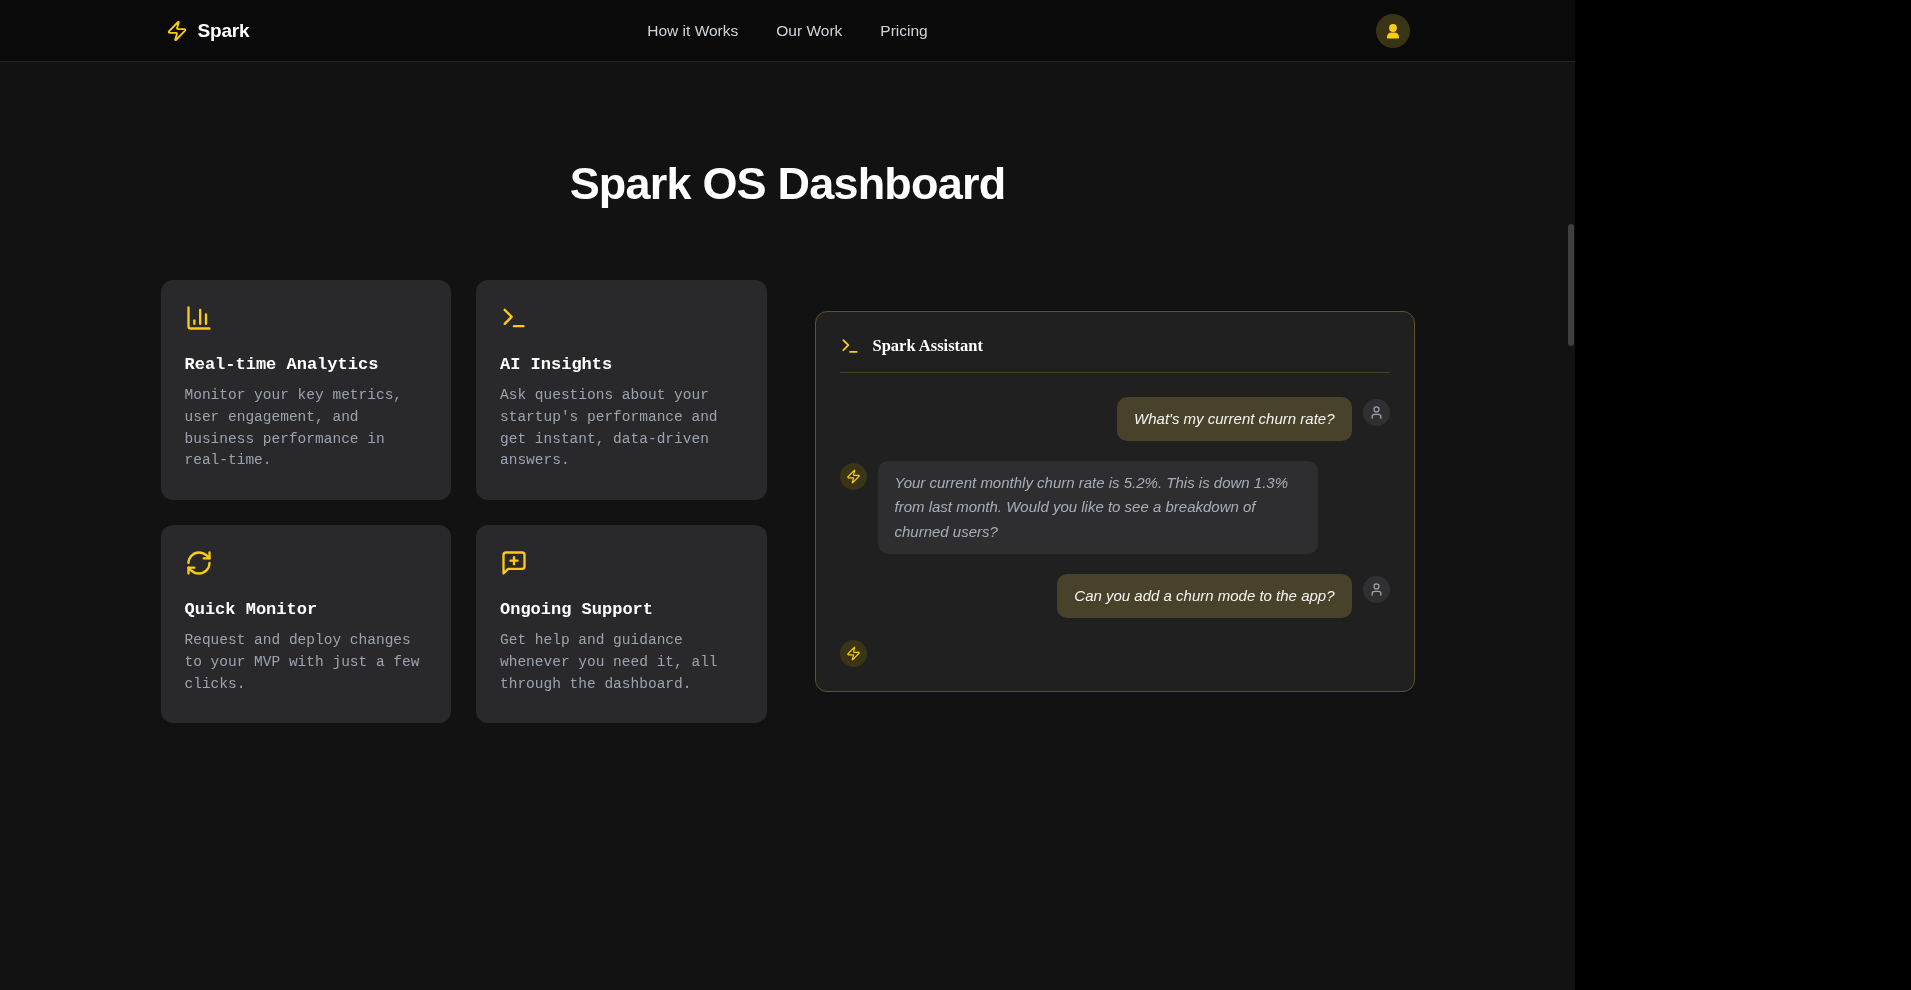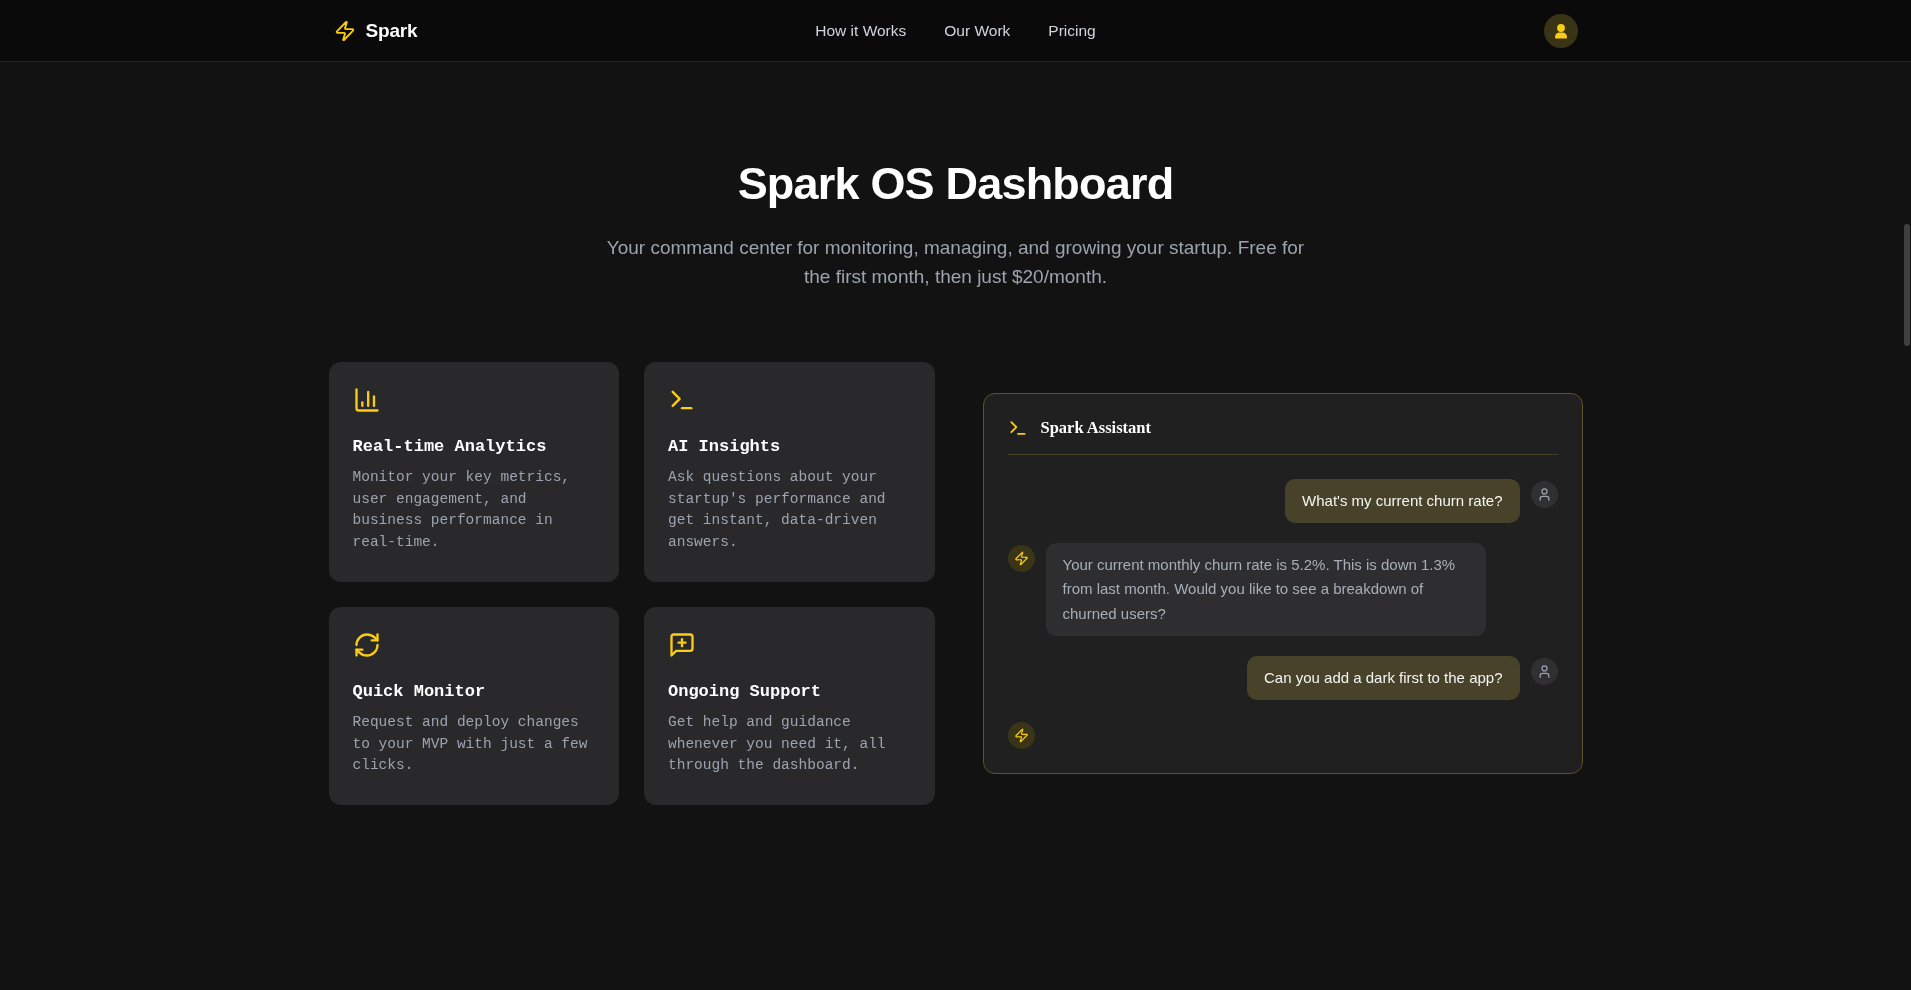--- a/index.html
+++ b/index.html
@@ -11,21 +11,21 @@
     --panel-border:#5b5329;
     --divider:#45401f;
     --user-bubble:#474229;
     --assistant-bubble:#2e2e30;
     --muted:#9ca3af;
   }
   *{box-sizing:border-box;margin:0;padding:0;}
   html,body{background:#000;}
   body{font-family:"Liberation Sans", sans-serif;}
   .viewport{
-    width:1911px;height:990px;position:relative;overflow:hidden;
+    width:1575px;height:990px;position:relative;overflow:hidden;
     background:var(--page-bg);
   }
   
   .navbar{
     height:62px;background:var(--nav-bg);
     border-bottom:1px solid #242424;
   }
   .nav-inner{
     max-width:1280px;margin:0 auto;padding:0 18px;height:100%;
     display:flex;align-items:center;justify-content:space-between;position:relative;
@@ -68,21 +68,21 @@
     border:1px solid var(--panel-border);border-radius:12px;padding:24px;
   }
   .panel-header{display:flex;align-items:center;gap:13px;}
   .panel-header .term{color:var(--accent);display:flex;}
   .panel-title{color:#fff;font-size:16.5px;font-weight:700;font-family:Liberation Serif, serif;}
   .panel-divider{height:1px;background:var(--divider);margin:16px 0 24px;}
   .messages{display:flex;flex-direction:column;gap:20px;}
   .msg-row{display:flex;align-items:flex-start;gap:11px;}
   .msg-row.user{justify-content:flex-end;}
   .bubble{
-    border-radius:10px;padding:10px 17px;font-size:15px;line-height:1.62;
+    border-radius:10px;padding:10px 17px;font-size:15px;line-height:1.62;font-style:italic;
   }
   .bubble.user{background:var(--user-bubble);color:#f5f5f4;}
   .bubble.assistant{background:var(--assistant-bubble);color:#a8aeb9;max-width:440px;}
   .msg-avatar{
     width:27px;height:27px;border-radius:50%;flex:none;
     display:flex;align-items:center;justify-content:center;margin-top:2px;
   }
   .msg-avatar.human{background:#303032;color:#9ca3af;}
   .msg-avatar.bot{background:#3a3517;color:var(--accent);}
   
@@ -121,21 +121,20 @@
               <circle cx="12" cy="8" r="4.2"></circle>
               <path d="M19 21v-1a5 5 0 0 0-5-5h-4a5 5 0 0 0-5 5v1z"></path>
             </svg>
         </span>
       </button>
     </div>
   </header>
 
   <section class="hero">
     <h1 class="hero-title">Spark OS Dashboard</h1>
-    <p class="hero-subtitle">Your command center for monitoring, managing, and growing your startup. Free for the first month, then just $20/month.</p>
   </section>
 
   <div class="content-row">
 
     <div class="features-grid">
 
       <div class="feature-card">
         <span class="feature-icon">
           <svg width="28" height="28" viewBox="0 0 24 24" fill="none" stroke="currentColor" stroke-width="2" stroke-linecap="round" stroke-linejoin="round">
               <path d="M3 3v16a2 2 0 0 0 2 2h16"></path>
@@ -217,21 +216,21 @@
             <span>
               <svg width="15" height="15" viewBox="0 0 24 24" fill="none" stroke="currentColor" stroke-width="2" stroke-linecap="round" stroke-linejoin="round">
                   <path d="M4 14a1 1 0 0 1-.78-1.63l9.9-10.2a.5.5 0 0 1 .86.46l-1.92 6.02A1 1 0 0 0 13 10h7a1 1 0 0 1 .78 1.63l-9.9 10.2a.5.5 0 0 1-.86-.46l1.92-6.02A1 1 0 0 0 11 14z"></path>
                 </svg>
             </span>
           </div>
           <div class="bubble assistant">Your current monthly churn rate is 5.2%. This is down 1.3% from last month. Would you like to see a breakdown of churned users?</div>
         </div>
 
         <div class="msg-row user">
-          <div class="bubble user">Can you add a dark first to the app?</div>
+          <div class="bubble user">Can you add a churn mode to the app?</div>
           <div class="msg-avatar human">
             <span>
               <svg width="15" height="15" viewBox="0 0 24 24" fill="none" stroke="currentColor" stroke-width="2" stroke-linecap="round" stroke-linejoin="round">
                   <path d="M19 21v-2a4 4 0 0 0-4-4H9a4 4 0 0 0-4 4v2"></path>
                   <circle cx="12" cy="7" r="4"></circle>
                 </svg>
             </span>
           </div>
         </div>
 

